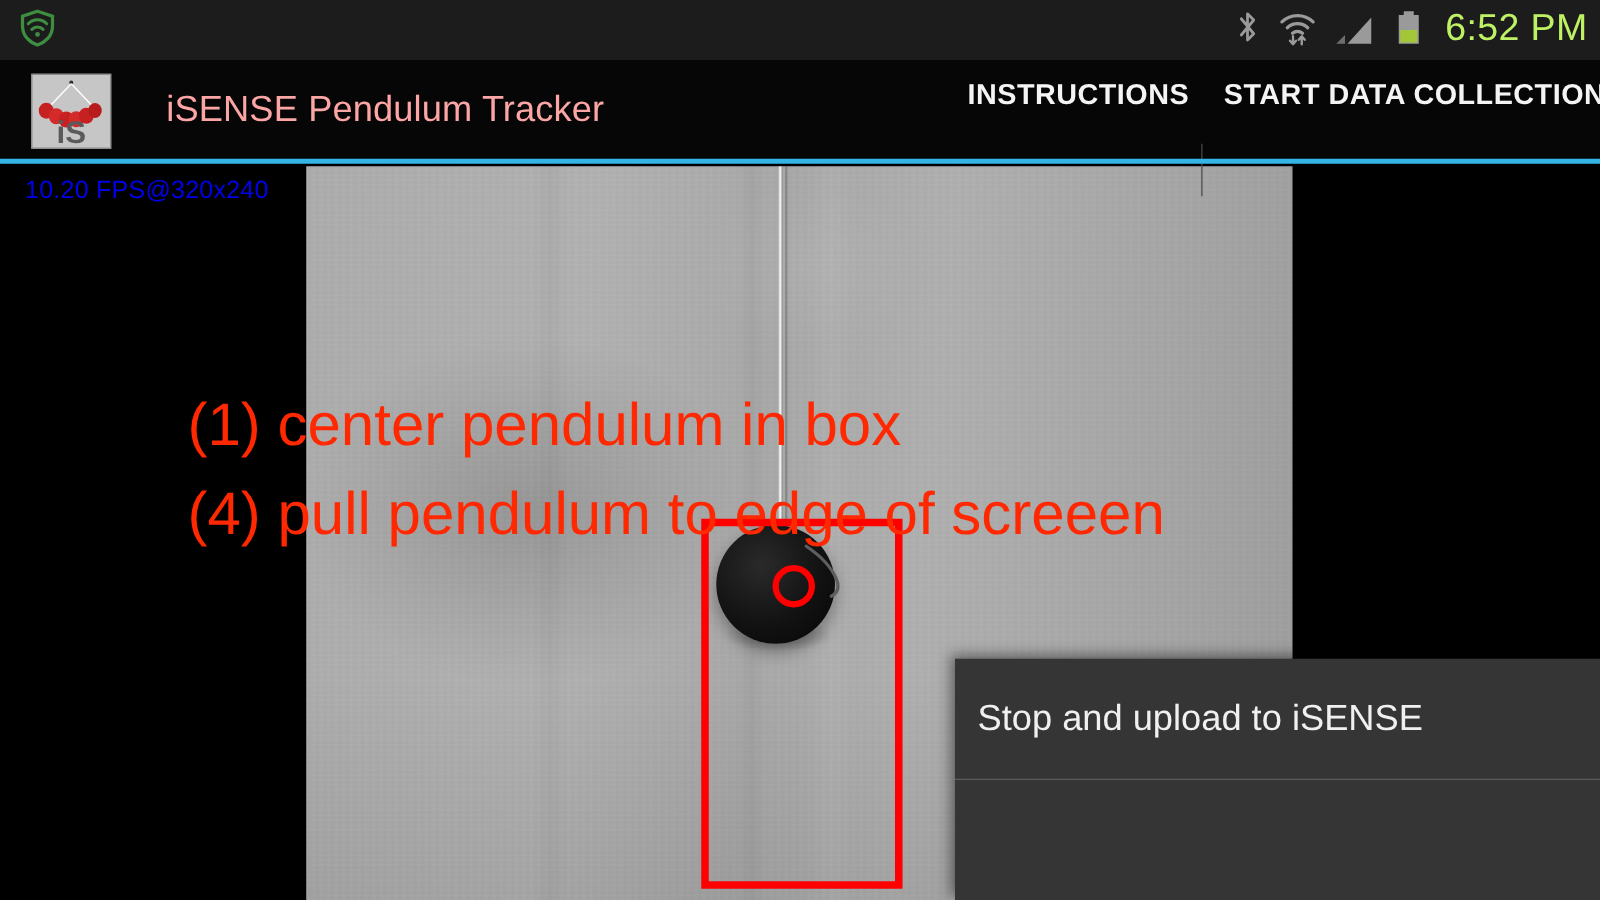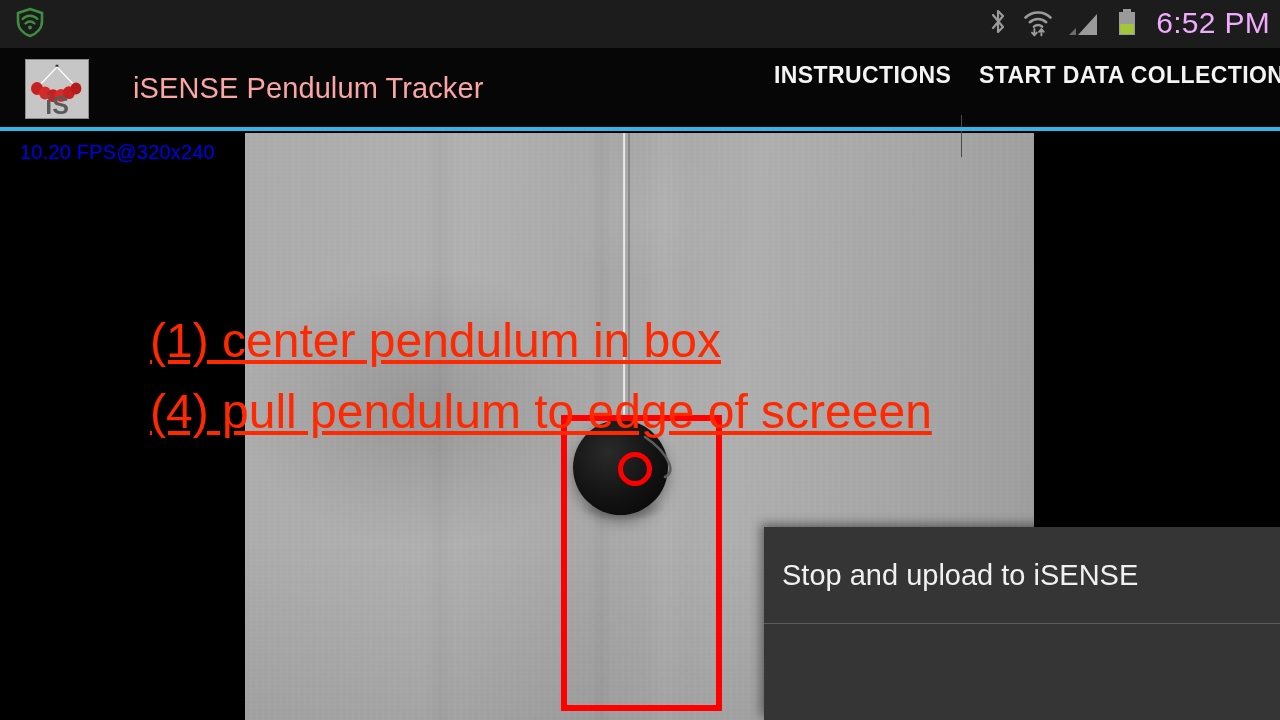--- a/index.html
+++ b/index.html
@@ -42,21 +42,21 @@
   #status-right {
     position: absolute;
     right: 10px; top: 0;
     height: 48px;
     display: flex;
     align-items: center;
     gap: 13px;
   }
   .sb-icon { display: block; }
   #status-clock {
-    color: #f0abfc;
+    color: #bef264;
     font-size: 30px;
     letter-spacing: 0.3px;
     font-family: "Liberation Sans", sans-serif;
     margin-left: 5px;
     line-height: 1;
     padding-bottom: 2px;
   }
 
   
   #action-bar {
@@ -221,21 +221,20 @@
   }
   #instruction-overlay {
     position: absolute;
     left: 150px; top: 305px;
     z-index: 24;
     color: #ff2800;
     font-size: 48px;
     line-height: 71px;
     white-space: nowrap;
     font-family: "Liberation Sans", sans-serif;
-    text-decoration: underline;
   }
   #tracking-box {
     position: absolute;
     left: 561px; top: 415px;
     width: 161px; height: 296px;
     border: 6px solid #ff0000;
     box-sizing: border-box;
     z-index: 23;
   }
   #tracking-circle {

